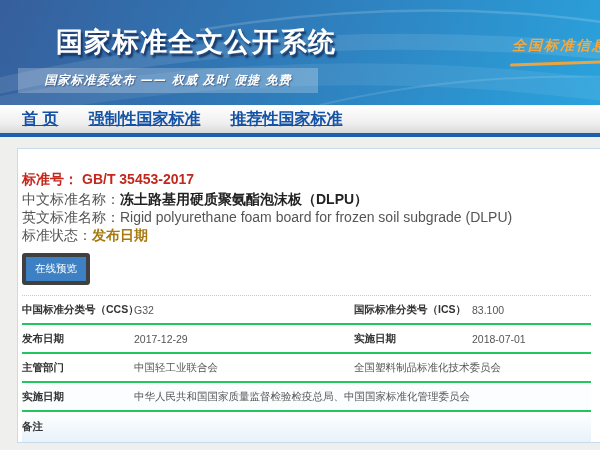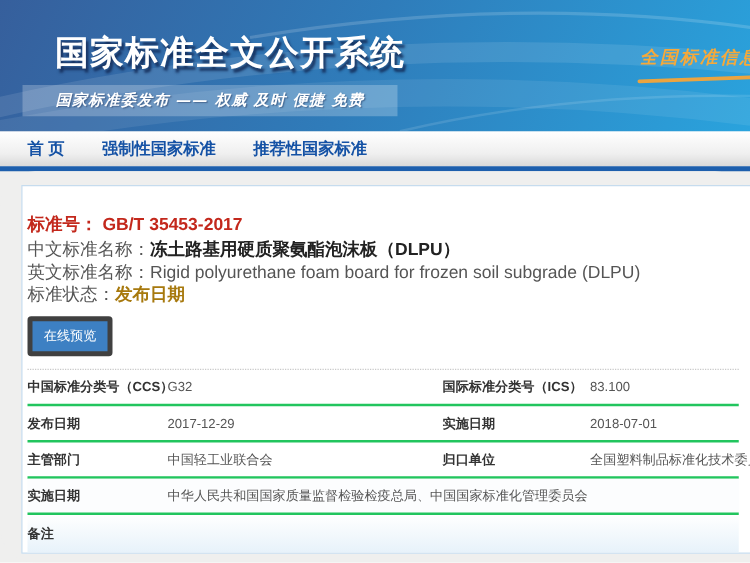--- a/index.html
+++ b/index.html
@@ -7,21 +7,21 @@
   body { font-family: "Liberation Sans", sans-serif; background: #efefee; position: relative; }
 
   
   .header {
     position: relative; width: 600px; height: 105px;
     background: linear-gradient(115deg, #365f9c 0%, #2f7cba 48%, #2aa3dd 100%);
     overflow: hidden;
   }
   .header svg.arcs { position: absolute; left: 0; top: 0; }
   .header-title {
-    position: absolute; left: 44px; top: 24px;
+    position: absolute; left: 56px; top: 24px;
     font-size: 27px; font-weight: bold; color: #ffffff; letter-spacing: 1px;
     text-shadow: 2px 3px 2px rgba(18, 40, 84, 0.85);
   }
   .header-subtitle {
     position: absolute; left: 18px; top: 68px; width: 300px; height: 25px;
     background: rgba(255,255,255,0.24);
     color: #ffffff; font-size: 12px; line-height: 25px; text-align: center;
     font-family: "DejaVu Serif", serif; font-style: italic; font-weight: bold;
     letter-spacing: 1px; text-shadow: 1px 1px 1px rgba(30,50,90,0.5);
   }
@@ -36,22 +36,22 @@
     background: #eca43f; border-radius: 2px; transform: rotate(-2deg);
   }
 
   
   .navbar {
     width: 600px; height: 28px;
     background: linear-gradient(180deg, #ffffff 0%, #efefef 65%, #d9d9d9 100%);
     display: flex; align-items: center; padding-left: 22px;
   }
   .nav-item {
-    font-size: 13px; font-weight: bold; color: #1552a5;
-    margin-right: 30px; cursor: pointer; white-space: nowrap;
+    font-size: 16px; font-weight: bold; color: #1552a5;
+    margin-right: 30px; cursor: pointer; white-space: nowrap; text-decoration: underline;
   }
   .nav-divider { width: 600px; height: 4px; background: #1d5fad; }
 
   
   .page { position: relative; width: 600px; height: 313px; background: #efefee; border-radius: 28px; }
   .card {
     position: absolute; left: 17px; top: 11px; right: -2px; bottom: 7px;
     background: #ffffff; border: 1px solid #c6dcee;
     padding: 0 10px 0 4px; overflow: hidden;
   }
@@ -140,21 +140,20 @@
       </div>
       <div class="trow">
         <span class="tlabel">发布日期</span>
         <span class="tvalue">2017-12-29</span>
         <span class="tlabel">实施日期</span>
         <span class="tvalue">2018-07-01</span>
       </div>
       <div class="trow">
         <span class="tlabel">主管部门</span>
         <span class="tvalue">中国轻工业联合会</span>
-        <span class="tlabel">归口单位</span>
         <span class="tvalue">全国塑料制品标准化技术委员会</span>
       </div>
       <div class="trow trow-wide">
         <span class="tlabel">实施日期</span>
         <span class="tvalue span-rest">中华人民共和国国家质量监督检验检疫总局、中国国家标准化管理委员会</span>
       </div>
       <div class="trow">
         <span class="tlabel">备注</span>
         <span class="tvalue span-rest"></span>
       </div>

